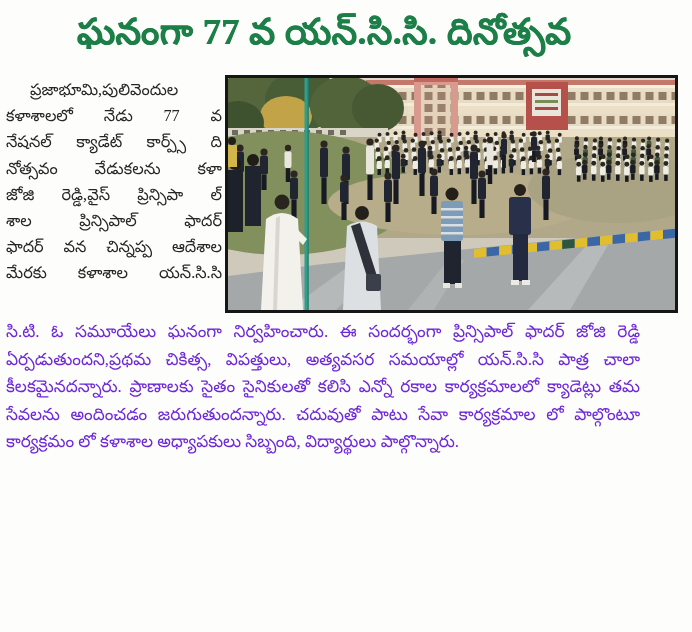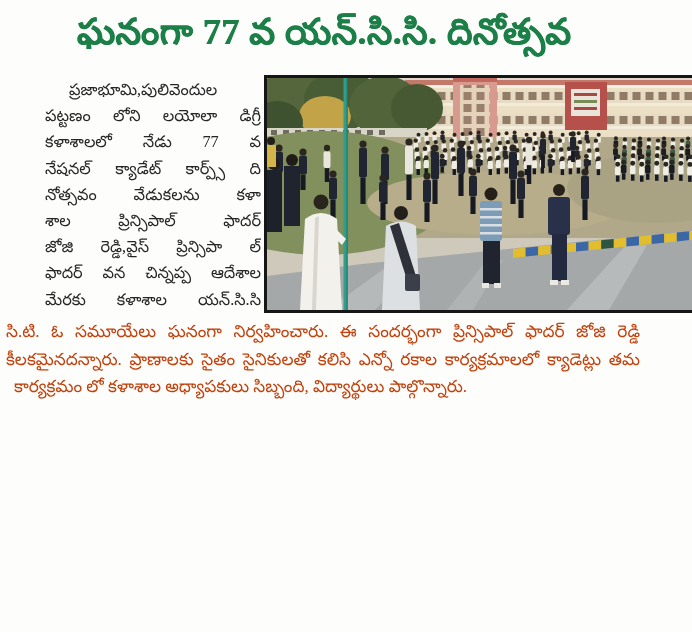--- a/index.html
+++ b/index.html
@@ -10,61 +10,60 @@
   }
   .page{width:648px;height:632px;position:relative;}
   .headline{ text-align:center; padding-top:4px; color:var(--hl-color,#1b7f47); }
   .headline .hl{
     font-size:36px; line-height:57px; font-weight:bold;
     letter-spacing:0.5px;
     text-shadow:0.6px 0 0 var(--hl-color,#1b7f47);
   }
   .content{ padding:0 8px 0 6px; }
   .row{ display:flex; margin-top:14px; }
-  .left-col{ width:216px; padding-top:2px; flex:0 0 auto;margin-left:39px; }
+  .left-col{ width:216px; padding-top:2px; flex:0 0 auto; }
   .bline{
     font-size:16.2px; line-height:26.2px; color:#262626;
     text-align:justify; text-align-last:justify; white-space:nowrap;
     overflow:hidden;
   }
   .bline.indent{ text-indent:24px; }
   .photo-wrap{ margin-left:3px; margin-top:0; }
   figure{ margin:0; }
   .photo{
     width:447px; height:232px; display:block;
     border:3px solid var(--frame-color,#161616);
     background:#cfc9bb;
   }
   .full{ margin-top:5px; }
   .fline{
-    font-size:17px; line-height:27.6px; color:#c2410c;
+    font-size:17px; line-height:27.6px; color:#6d28d9;
     text-align:justify; text-align-last:justify; white-space:nowrap;
     overflow:hidden;
   }
-  .fline.last{ text-align-last:left;margin-left:8px; }
+  .fline.last{ text-align-last:left; }
 </style>
 </head>
 <body>
 
 <div class="page">
 
   <div class="headline">
     <div class="hl">ఘనంగా 77 వ యన్.సి.సి. దినోత్సవ</div>
   </div>
 
   <div class="content">
     <div class="row">
       <div class="left-col">
         <div class="bline indent">ప్రజాభూమి,పులివెందుల</div>
-        <div class="bline">పట్టణం లోని లయోలా డిగ్రీ</div>
         <div class="bline">కళాశాలలో నేడు 77 వ</div>
         <div class="bline">నేషనల్ క్యాడేట్ కార్ప్స్ ది</div>
         <div class="bline">నోత్సవం వేడుకలను కళా</div>
+        <div class="bline">జోజి రెడ్డి,వైస్ ప్రిన్సిపా ల్</div>
         <div class="bline">శాల ప్రిన్సిపాల్ ఫాదర్</div>
-        <div class="bline">జోజి రెడ్డి,వైస్ ప్రిన్సిపా ల్</div>
         <div class="bline">ఫాదర్ వన చిన్నప్ప ఆదేశాల</div>
         <div class="bline">మేరకు కళాశాల యన్.సి.సి</div>
       </div>
 
       <div class="photo-wrap">
         <figure>
           <svg class="photo" viewBox="0 0 447 232" role="img" aria-label="Students and NCC cadets standing in rows on a wet college ground with a flagpole, a priest in white cassock, and a college building in the background">
             <defs>
               <pattern id="win" width="13" height="12" patternUnits="userSpaceOnUse">
                 <rect width="13" height="12" fill="#e7dcc3"></rect>
@@ -604,17 +603,19 @@
               <circle cx="4" cy="63" r="4" fill="#241f19"></circle>
               <rect x="0" y="67" width="9" height="22" fill="#d3b54a"></rect>
             </g>
           </svg>
         </figure>
       </div>
     </div>
 
     <div class="full">
       <div class="fline">సి.టి. ఓ సమూయేలు ఘనంగా నిర్వహించారు. ఈ సందర్భంగా ప్రిన్సిపాల్ ఫాదర్ జోజి రెడ్డి</div>
+      <div class="fline">ఏర్పడుతుందని,ప్రథమ చికిత్స, విపత్తులు, అత్యవసర సమయాల్లో యన్.సి.సి పాత్ర చాలా</div>
       <div class="fline">కీలకమైనదన్నారు. ప్రాణాలకు సైతం సైనికులతో కలిసి ఎన్నో రకాల కార్యక్రమాలలో క్యాడెట్లు తమ</div>
+      <div class="fline">సేవలను అందించడం జరుగుతుందన్నారు. చదువుతో పాటు సేవా కార్యక్రమాల లో పాల్గొంటూ</div>
       <div class="fline last">కార్యక్రమం లో కళాశాల అధ్యాపకులు సిబ్బంది, విద్యార్థులు పాల్గొన్నారు.</div>
     </div>
   </div>
 </div>
 
 </body></html>

